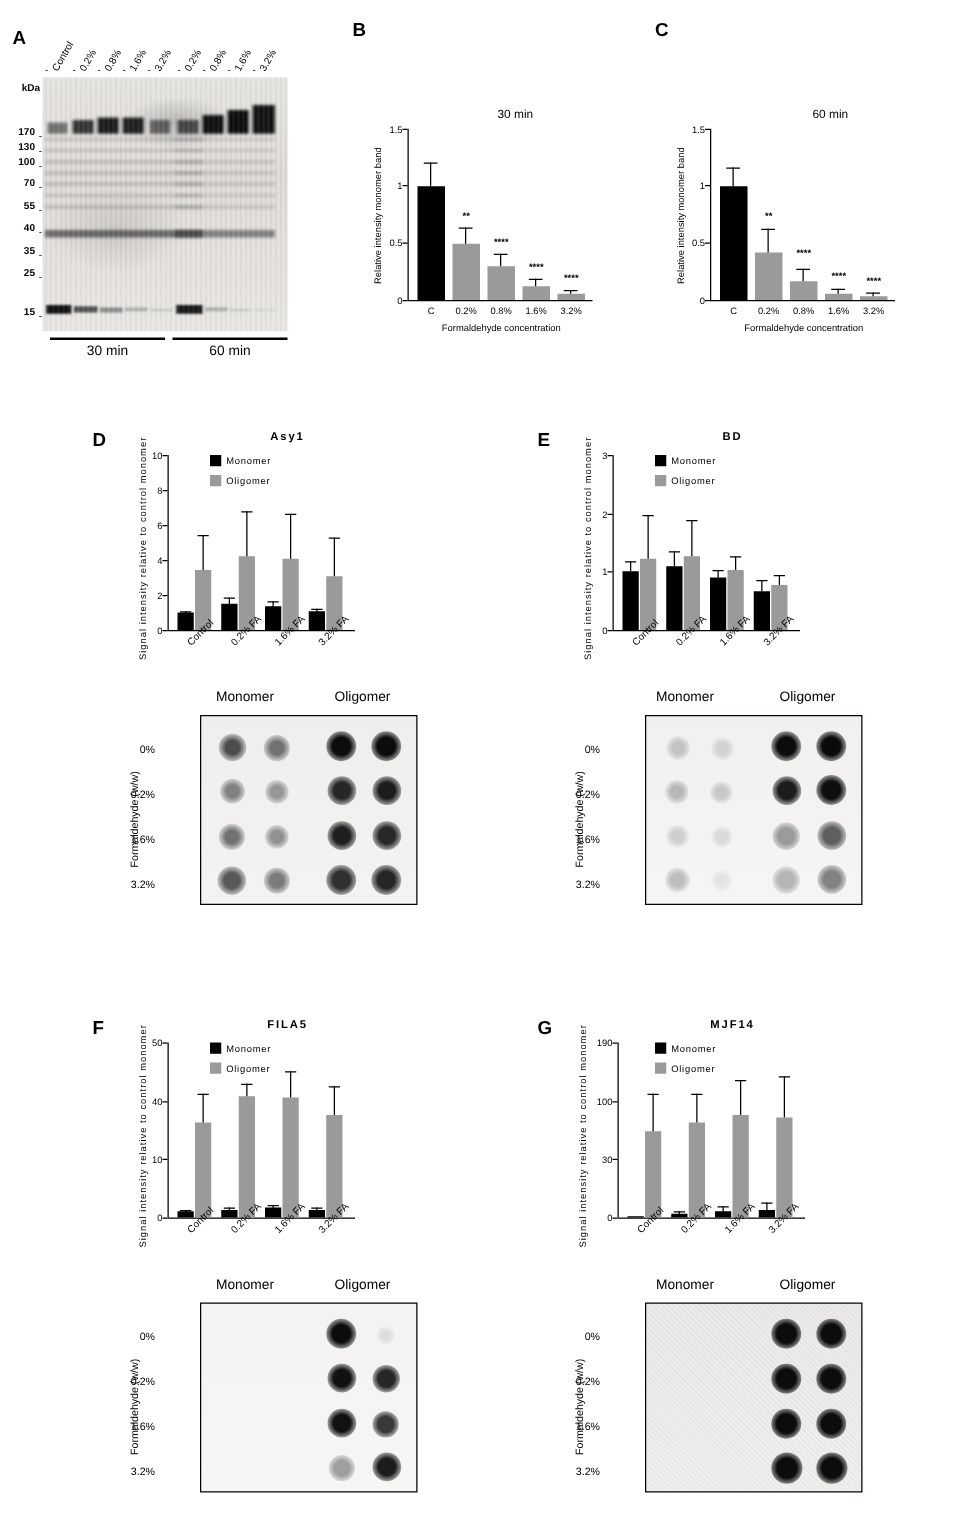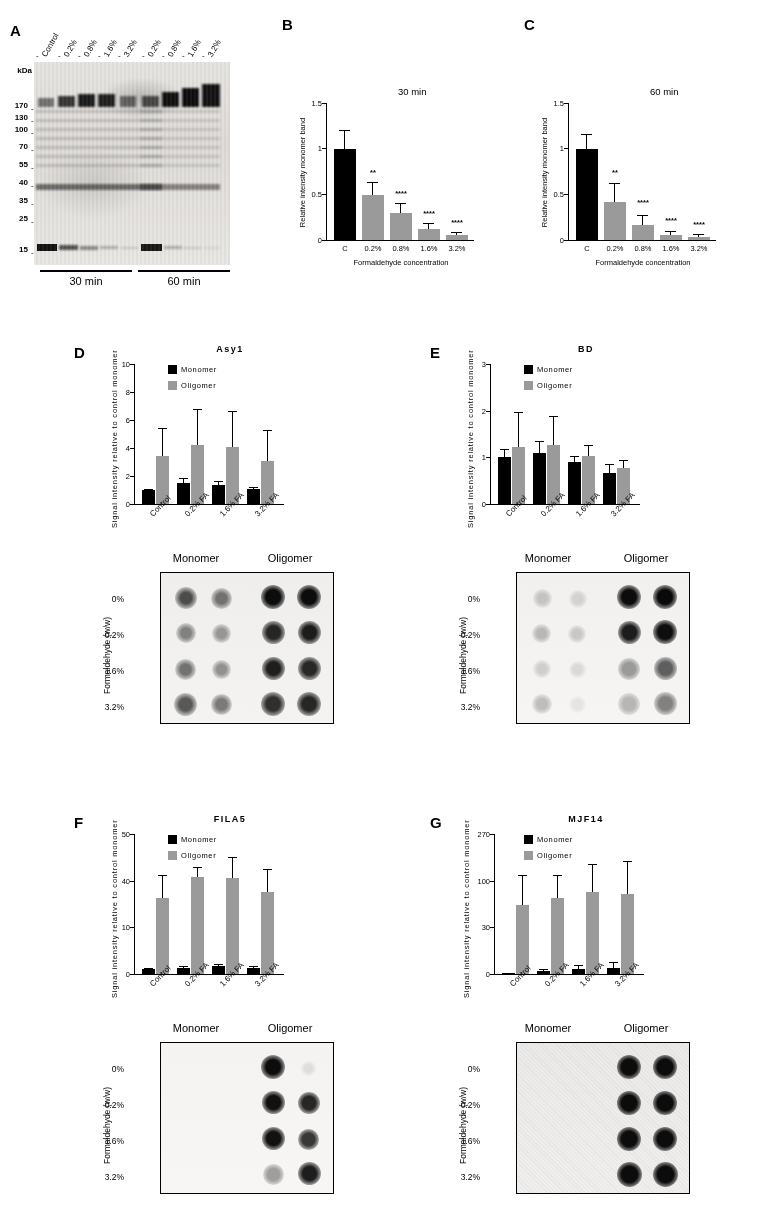--- a/index.html
+++ b/index.html
@@ -485,21 +485,21 @@
 
   <div style="position:absolute;left:108px;top:24px;">
     <span class="legend-sq" style="background:#000;"></span><span class="legend-txt">Monomer</span>
   </div>
   <div style="position:absolute;left:108px;top:40px;">
     <span class="legend-sq" style="background:#9a9a9a;"></span><span class="legend-txt">Oligomer</span>
   </div>
 
   <div class="axis-line" style="left:78px;top:28px;width:1px;height:140px;"></div>
   <div class="axis-line" style="left:78px;top:168px;width:150px;height:1px;"></div>
-  <div class="ticklbl" style="left:48px;top:24px;width:26px;">270</div>
+  <div class="ticklbl" style="left:48px;top:24px;width:26px;">190</div>
   <div class="ticklbl" style="left:48px;top:71px;width:26px;">100</div>
   <div class="ticklbl" style="left:48px;top:117px;width:26px;">30</div>
   <div class="ticklbl" style="left:48px;top:164px;width:26px;">0</div>
   <div class="axis-line" style="left:74px;top:28px;width:4px;height:1px;"></div>
   <div class="axis-line" style="left:74px;top:75px;width:4px;height:1px;"></div>
   <div class="axis-line" style="left:74px;top:121px;width:4px;height:1px;"></div>
   <div class="axis-line" style="left:74px;top:168px;width:4px;height:1px;"></div>
 
   <div style="position:absolute;left:86px;top:167px;width:13px;height:1px;background:#000;"></div>
   <div style="position:absolute;left:100px;top:99px;width:13px;height:69px;background:#9a9a9a;"></div>

